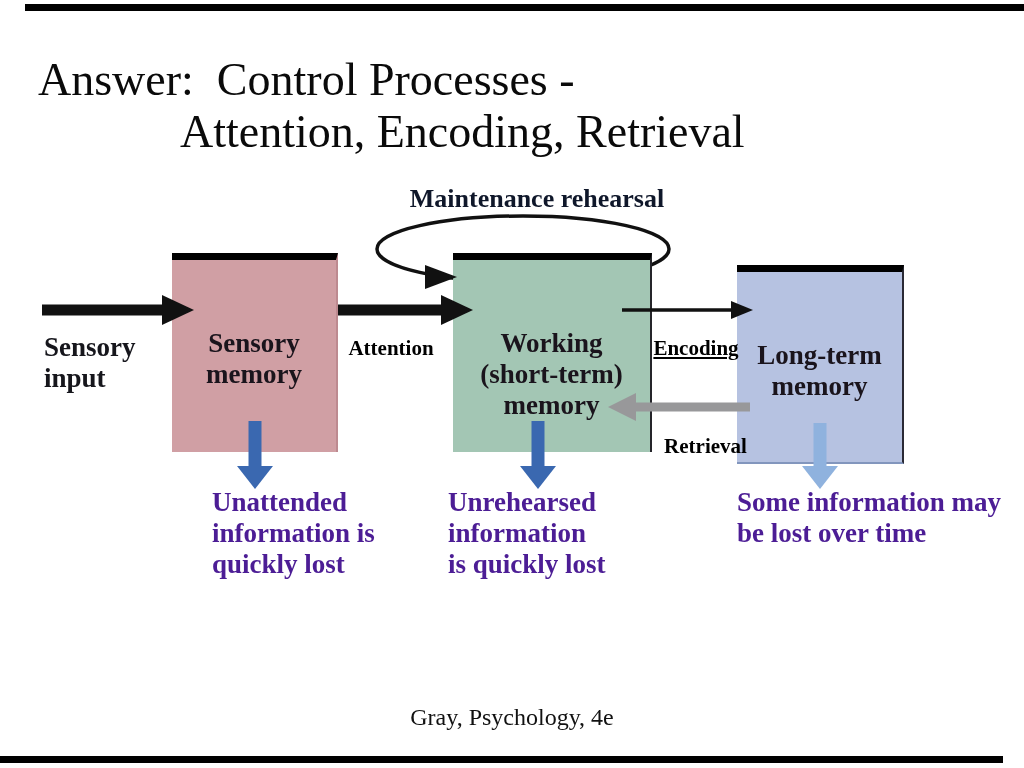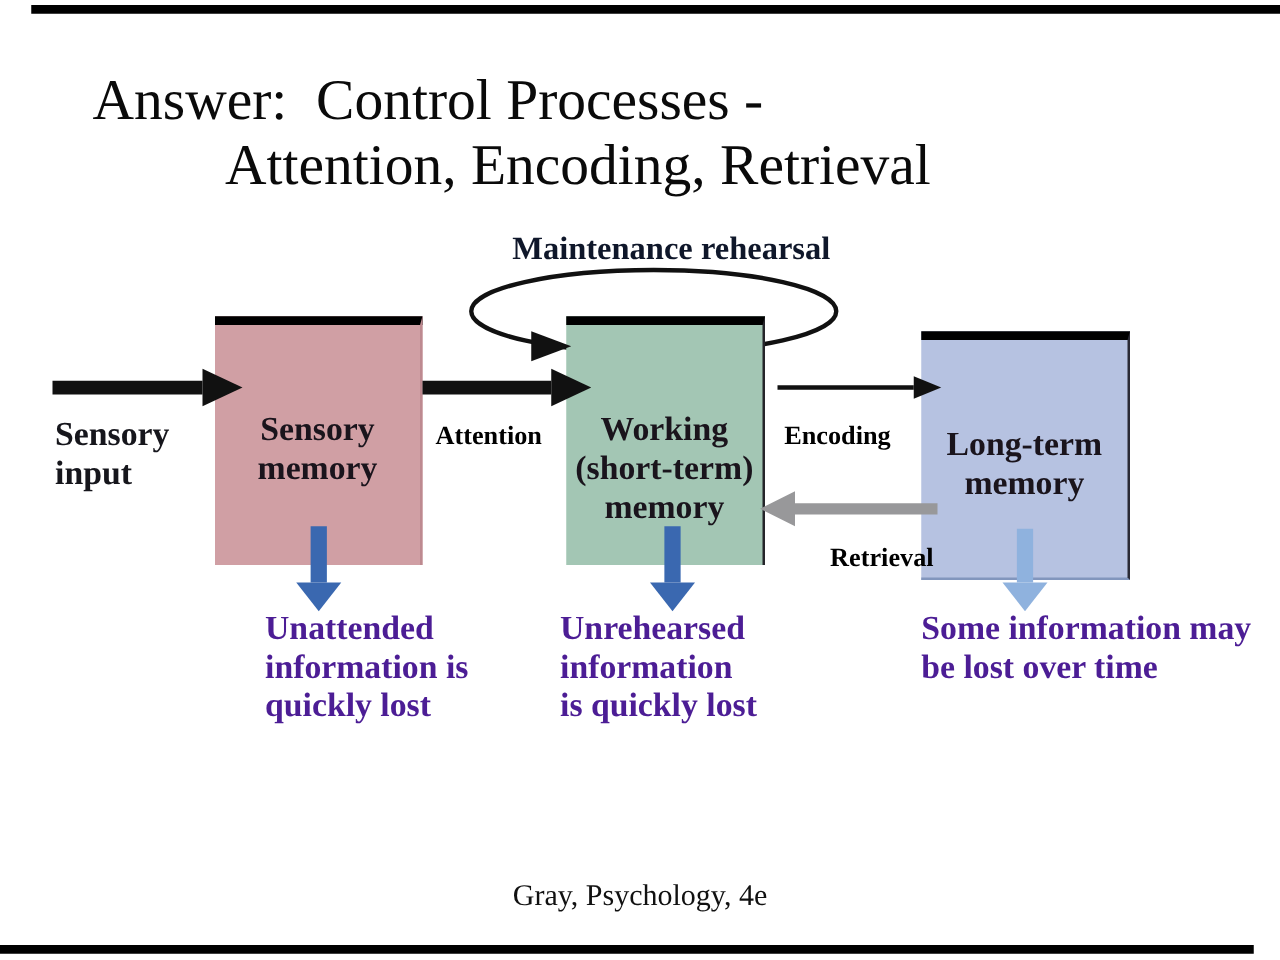--- a/index.html
+++ b/index.html
@@ -5,31 +5,31 @@
   html,body{margin:0;padding:0;background:#ffffff;}
   .slide{
     position:relative;width:1024px;height:768px;background:#ffffff;
     overflow:hidden;font-family:"Liberation Serif", serif;color:#111111;
   }
   .abs{position:absolute;}
   .frame-bar{position:absolute;background:#000000;height:7px;}
   .bar-top{left:25px;top:4px;width:999px;}
   .bar-bottom{left:0px;top:756px;width:1003px;}
   .title{left:38px;top:54px;font-size:46px;line-height:52px;color:#0a0a0a;}
-  .title-line{white-space:pre;margin-left:36px;}
+  .title-line{white-space:pre;}
   .title-line2{margin-left:142px;}
   .loop-svg,.arrow-svg{position:absolute;left:0;top:0;pointer-events:none;}
   .loop-svg{z-index:1;}
   .arrow-svg{z-index:3;}
   .membox{
     position:absolute;top:253px;height:199px;box-sizing:border-box;z-index:2;
     border-top:7px solid #000000;display:flex;align-items:flex-start;justify-content:center;
   }
   .box-sensory{left:172px;width:166px;border-right:2px solid #bd8a90;}
-  .box-working{left:453px;width:159px;border-right:2px solid #25252a;}
+  .box-working{left:453px;width:199px;border-right:2px solid #25252a;}
   .box-longterm{left:737px;width:167px;border-right:2px solid #2a2a35;border-bottom:2px solid #8296bd;}
   .box-label{
     margin-top:68px;font-size:27px;line-height:31px;font-weight:bold;
     text-align:center;white-space:pre-line;color:#1a141c;
   }
   .side-label{
     position:absolute;font-size:27px;line-height:31px;font-weight:bold;
     white-space:pre-line;color:#16161c;z-index:4;
   }
   .flow-label{
@@ -121,21 +121,21 @@
 
     <g>
       <line x1="820" y1="423" x2="820" y2="466" stroke-width="13" stroke="#8fb2de"></line>
       <polygon points="802,466 838,466 820,489" fill="#8fb2de"></polygon>
     </g>
   </svg>
 
   <div class="side-label" style="left:44px;top:332px;">Sensory
 input</div>
   <div class="flow-label" style="left:336px;top:336px;width:110px;">Attention</div>
-  <div class="flow-label" style="left:620px;top:336px;width:100px;">Encoding</div>
+  <div class="flow-label" style="left:646px;top:336px;width:100px;text-decoration:underline;">Encoding</div>
   <div class="flow-label" style="left:658px;top:434px;width:95px;">Retrieval</div>
 
   <div class="caption cap-1">Unattended
 information is
 quickly lost</div>
   <div class="caption cap-2">Unrehearsed
 information
 is quickly lost</div>
   <div class="caption cap-3">Some information may
 be lost over time</div>

